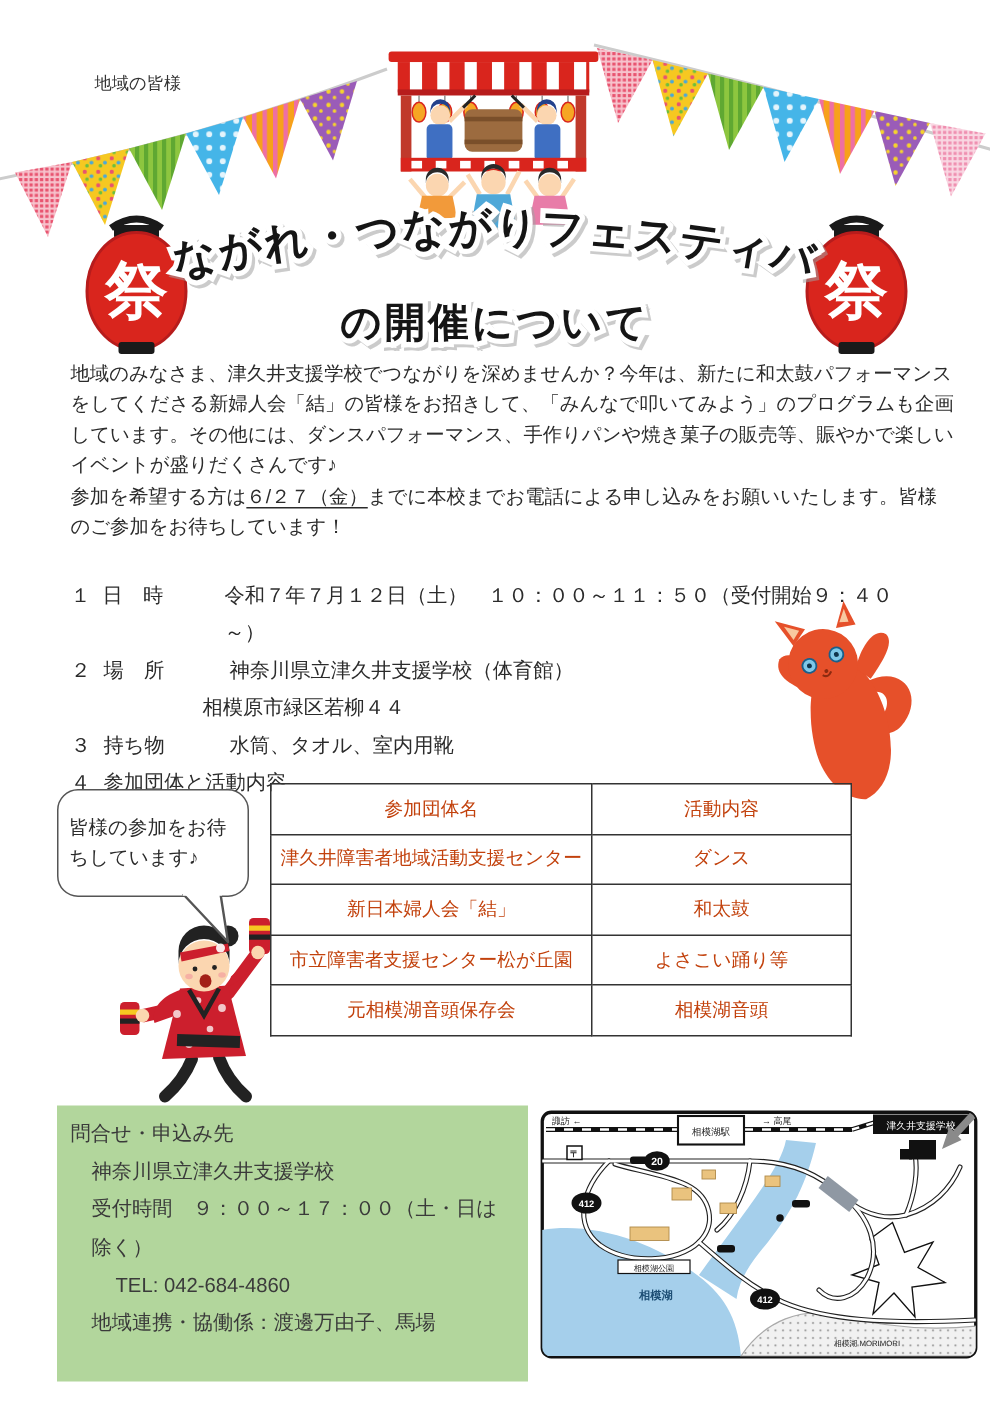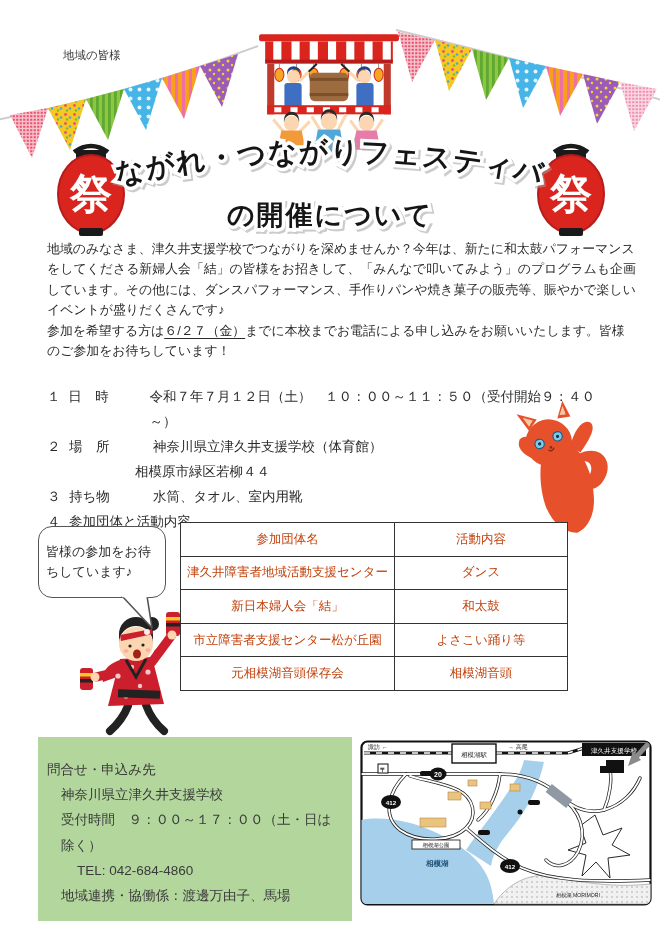--- a/index.html
+++ b/index.html
@@ -40,21 +40,21 @@
   #cat{left:495px;top:400px;width:132px;height:142px}
 
   .bubble{left:38px;top:526px;width:128px;height:72px;border:1.6px solid #555;
           border-radius:14px;background:#fff;display:flex;align-items:center;
           justify-content:center;font-size:13px;line-height:20px;
           padding:2px 7px;box-sizing:border-box;z-index:3}
   #bubble-tail{left:118px;top:595px;width:44px;height:42px;z-index:4}
   #dancer{left:60px;top:604px;width:150px;height:140px;z-index:2}
 
   .contact{left:38px;top:737px;width:314px;height:184px;background:#b2d69c;
-           box-sizing:border-box;padding:20px 9px;font-size:13.5px;color:#3a3a3a;
+           box-sizing:border-box;padding:6px 9px;font-size:13.5px;color:#3a3a3a;
            line-height:25.2px}
   .ind1{padding-left:14px}
   .ind2{padding-left:30px}
   .email-line{font-size:12px}
 
   #map{left:360px;top:740px;width:292px;height:166px}
   .road-b{fill:none;stroke:#222;stroke-width:3.4;stroke-linecap:round}
   .road-w{fill:none;stroke:#fff;stroke-width:1.9;stroke-linecap:round}
   .mlabel{fill:#222}
 </style>

